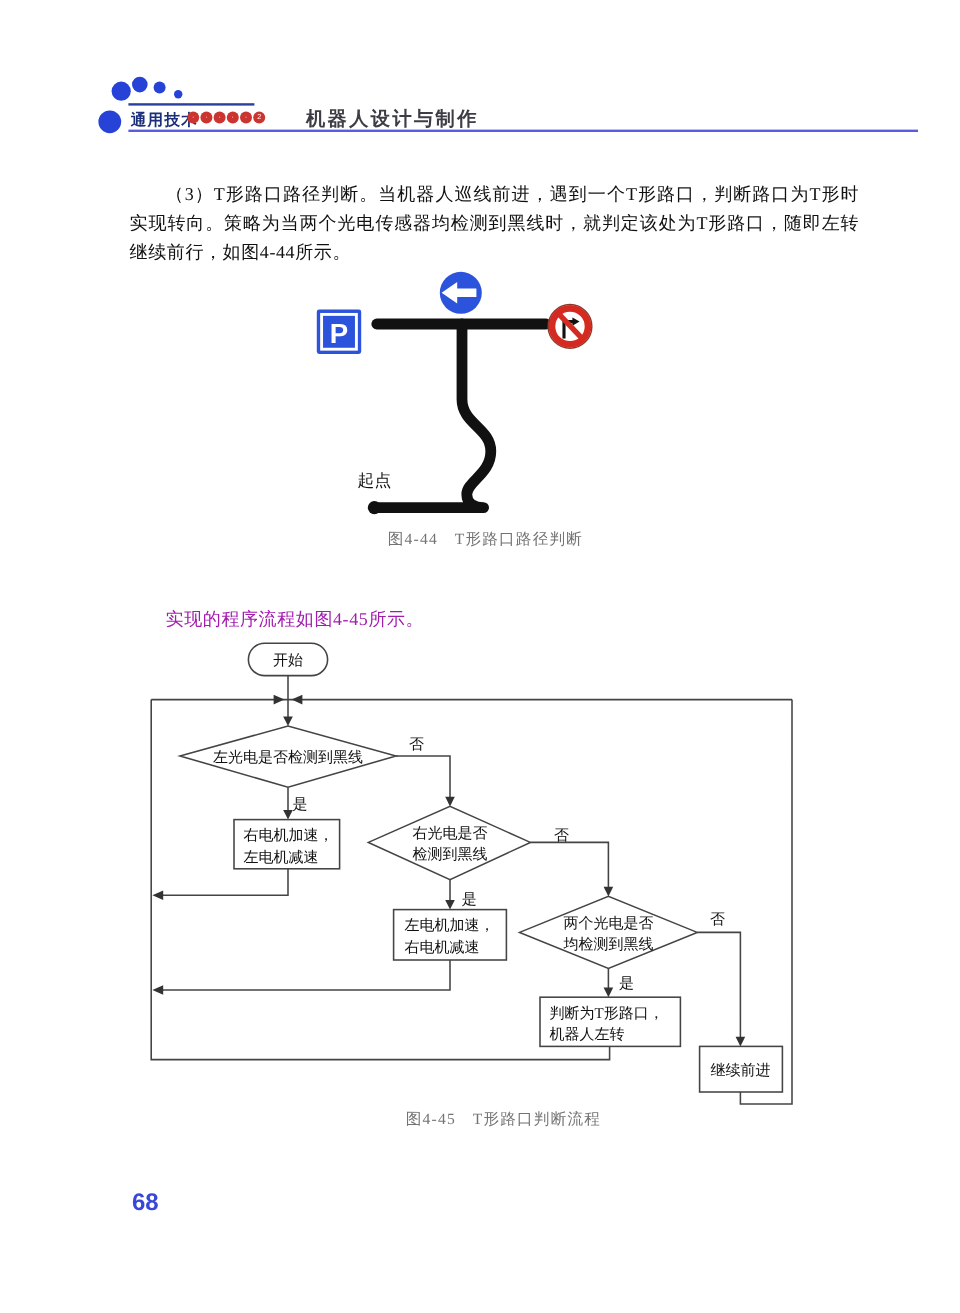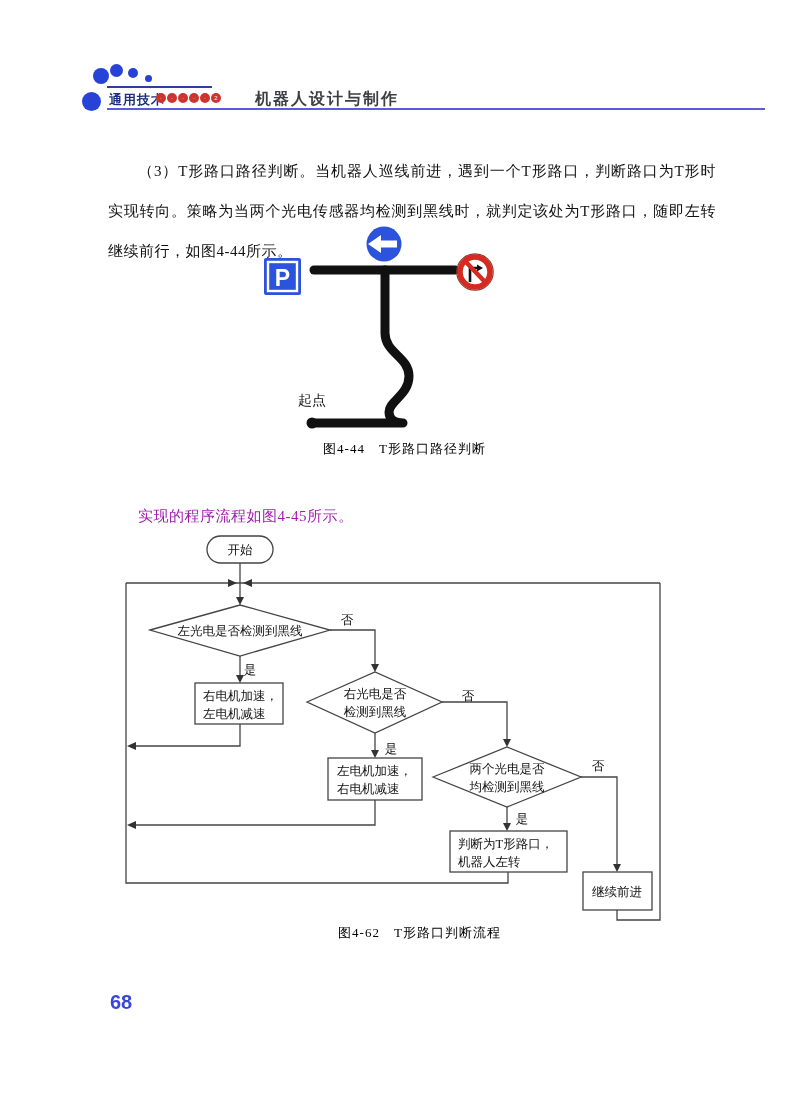--- a/index.html
+++ b/index.html
@@ -23,29 +23,29 @@
     font-size:6px;line-height:10px;text-align:center;
     font-family:"Liberation Sans","DejaVu Sans",sans-serif;
   }
   .doc-title{
     position:absolute;left:222px;top:89px;font-size:16px;font-weight:bold;
     color:#3d3d46;letter-spacing:2px;font-family:"Liberation Sans","DejaVu Sans",sans-serif;padding-left:33px;
   }
   
   .para1{
     position:absolute;left:108px;top:136px;width:608px;
-    font-size:15px;line-height:40px;letter-spacing:0.5px;
+    font-size:15px;line-height:24px;letter-spacing:0.5px;
     text-align:justify;text-indent:2em;color:#111;
   }
   .para2{
     position:absolute;left:108px;top:492px;width:608px;
     font-size:15px;letter-spacing:0.5px;text-indent:2em;color:#a21caf;
   }
   .caption{
-    position:absolute;font-size:13px;color:#000000;letter-spacing:1px;
+    position:absolute;font-size:13px;color:#737373;letter-spacing:1px;
     transform:translateX(-50%);white-space:nowrap;padding-left:45px;
   }
   .page-number{
     position:absolute;left:110px;top:991px;font-size:20px;color:#3947d8;
     font-family:"Liberation Sans","DejaVu Sans",sans-serif;
     font-weight:bold;
   }
   svg text{font-family:"Liberation Serif","DejaVu Serif",serif;fill:#111;}
   .flow-label{font-size:12.5px;}
   .sign-p-text{font-family:"Liberation Sans","DejaVu Sans",sans-serif;font-weight:bold;fill:#ffffff;font-size:23px;}
@@ -162,15 +162,15 @@
   <text class="flow-label" x="507" y="368" text-anchor="middle">继续前进</text>
 
   <text class="flow-label" x="237" y="96" text-anchor="middle">否</text>
   <text class="flow-label" x="140" y="146" text-anchor="middle">是</text>
   <text class="flow-label" x="358" y="172" text-anchor="middle">否</text>
   <text class="flow-label" x="281" y="225" text-anchor="middle">是</text>
   <text class="flow-label" x="488" y="242" text-anchor="middle">否</text>
   <text class="flow-label" x="412" y="295" text-anchor="middle">是</text>
 </svg>
 
-<div class="caption" style="left:397px;top:924px;">图4-62　T形路口判断流程</div>
+<div class="caption" style="left:397px;top:924px;">图4-45　T形路口判断流程</div>
 
 <div class="page-number">68</div>
 
 </body></html>

